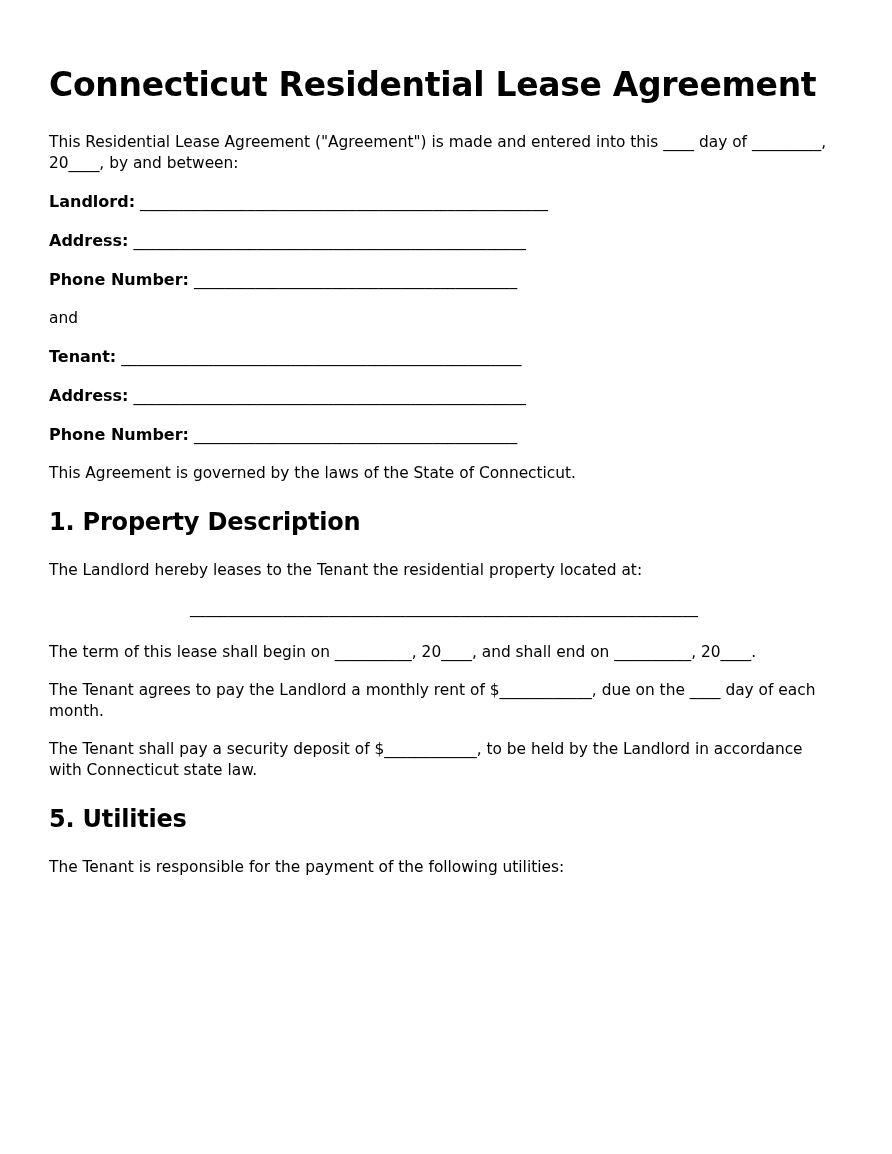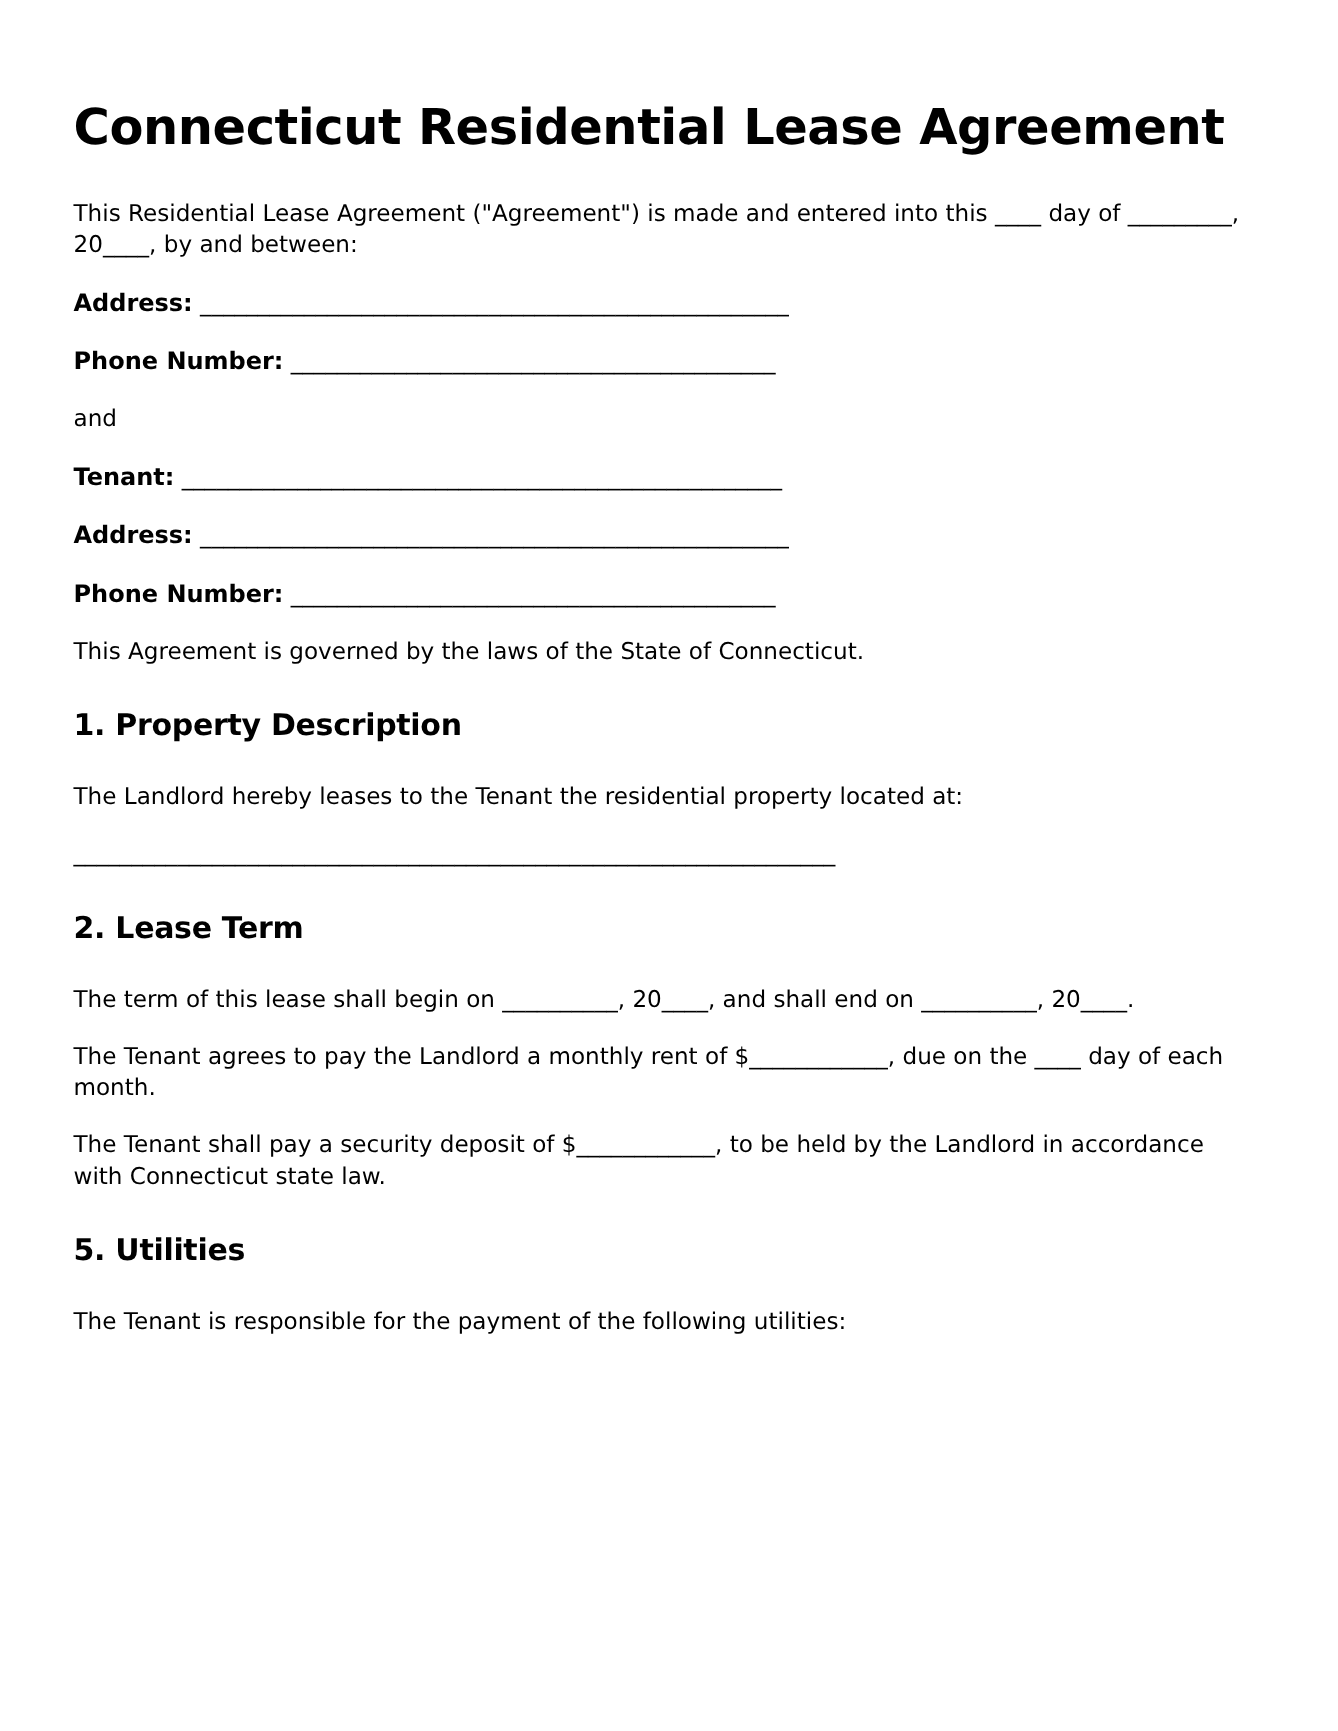--- a/index.html
+++ b/index.html
@@ -21,21 +21,21 @@
     overflow: hidden;
   }
   h1.doc-title {
     font-size: 33px;
     line-height: 42px;
     letter-spacing: -0.3px;
     font-weight: bold;
     margin: 0 0 26px 0;
   }
   h2.section-heading {
-    font-size: 20px;
+    font-size: 24px;
     line-height: 28px;
     letter-spacing: -0.2px;
     font-weight: bold;
     margin: 24px 0;
   }
   p {
     margin: 0 0 17px 0;
   }
   .field-row {
     margin: 0 0 17px 0;
@@ -44,20 +44,21 @@
   .field-label {
     font-weight: bold;
     font-size: 16px;
   }
   .blank-run {
     font-weight: normal;
   }
   .blank-line {
     margin: 14px 0 23px 0;
     white-space: nowrap;
+    text-align: center;
   }
   .watermark {
     position: absolute;
     left: 14px;
     top: 1142px;
     font-family: "Liberation Mono", monospace;
     font-size: 34px;
     line-height: 36px;
     letter-spacing: -1px;
     color: #8a8a8a;
@@ -65,20 +66,24 @@
 </style>
 </head>
 <body>
 
 <div class="page">
 
   <h1 class="doc-title">Connecticut Residential Lease Agreement</h1>
 
   <p>This Residential Lease Agreement ("Agreement") is made and entered into this ____ day of _________, 20____, by and between:</p>
 
+  <div class="field-row">
+    <span class="field-label">Landlord:</span>
+    <span class="blank-run">_____________________________________________________</span>
+  </div>
 
   <div class="field-row">
     <span class="field-label">Address:</span>
     <span class="blank-run">___________________________________________________</span>
   </div>
 
   <div class="field-row">
     <span class="field-label">Phone Number:</span>
     <span class="blank-run">__________________________________________</span>
   </div>
@@ -99,21 +104,20 @@
     <span class="field-label">Phone Number:</span>
     <span class="blank-run">__________________________________________</span>
   </div>
 
   <p>This Agreement is governed by the laws of the State of Connecticut.</p>
 
   <h2 class="section-heading">1. Property Description</h2>
   <p>The Landlord hereby leases to the Tenant the residential property located at:</p>
   <p class="blank-line">__________________________________________________________________</p>
 
-  <h2 class="section-heading">2. Lease Term</h2>
   <p>The term of this lease shall begin on __________, 20____, and shall end on __________, 20____.</p>
 
   <p>The Tenant agrees to pay the Landlord a monthly rent of $____________, due on the ____ day of each month.</p>
 
   <p>The Tenant shall pay a security deposit of $____________, to be held by the Landlord in accordance with Connecticut state law.</p>
 
   <h2 class="section-heading">5. Utilities</h2>
   <p>The Tenant is responsible for the payment of the following utilities:</p>
 
   <div class="watermark">ed-space.org</div>

